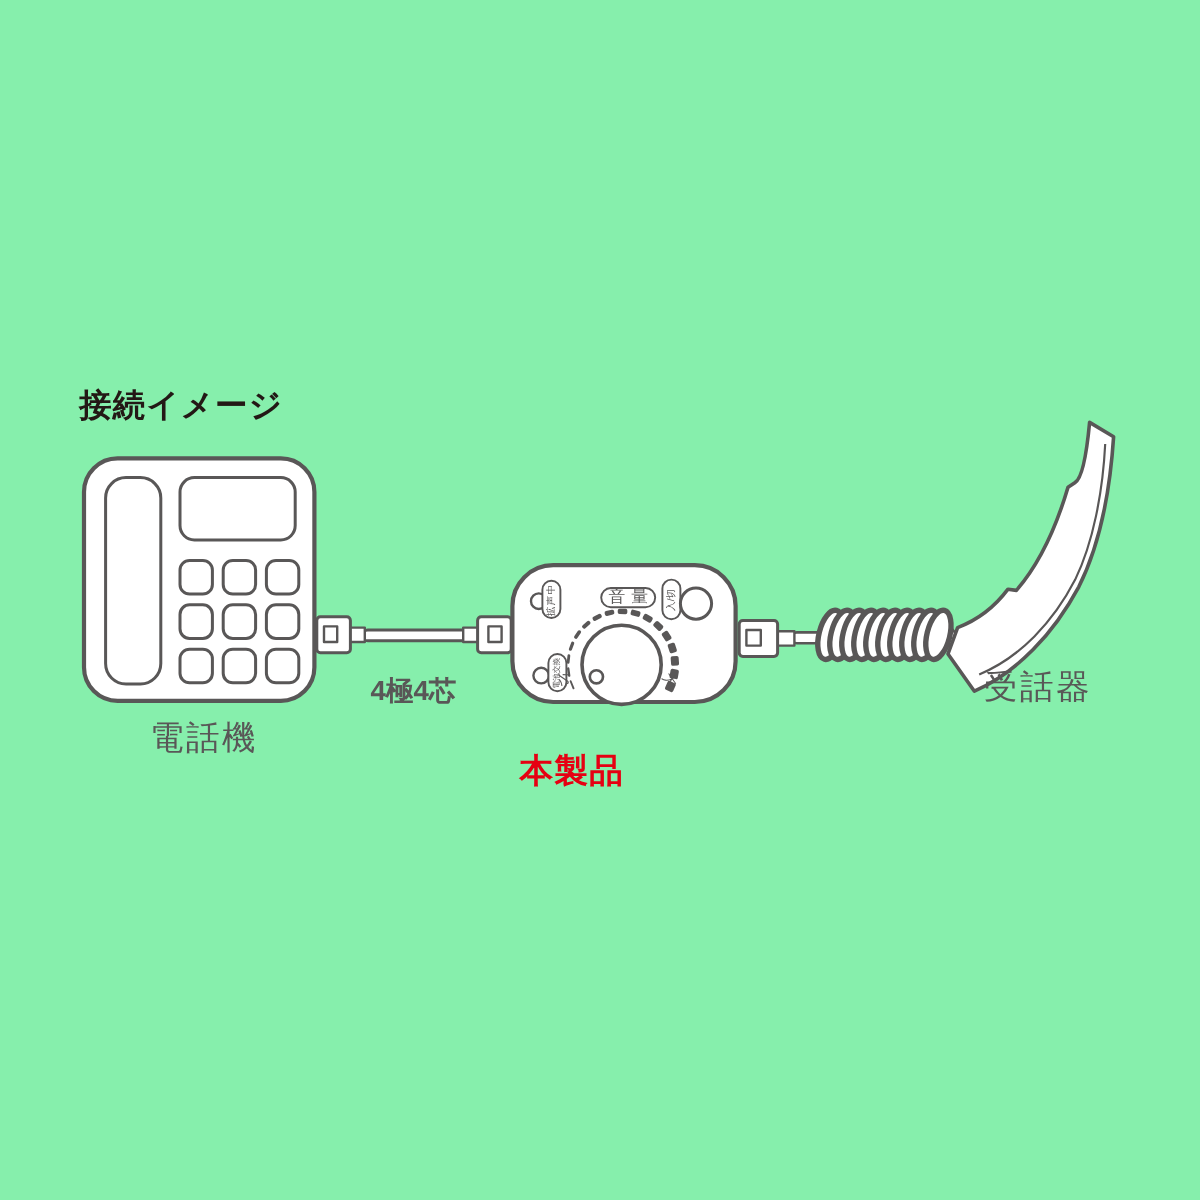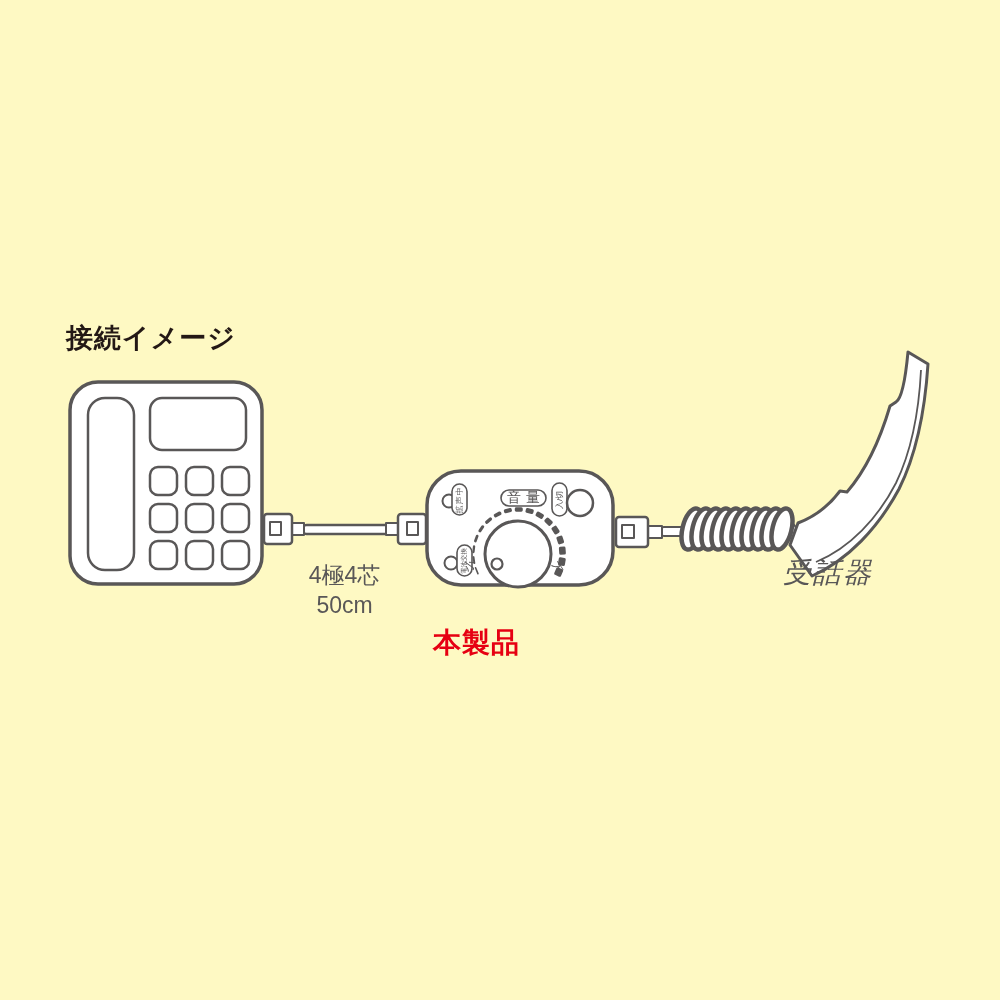--- a/index.html
+++ b/index.html
@@ -1,24 +1,24 @@
 <!DOCTYPE html>
 <html><head>
 <meta charset="utf-8">
 <style>
   html,body{margin:0;padding:0;background:#ffffff;}
-  .canvas{position:relative;width:1000px;height:1000px;background:#fef9c3;overflow:hidden;
+  .canvas{position:relative;width:1000px;height:1000px;background:#86efac;overflow:hidden;
           font-family:"Liberation Sans","DejaVu Sans",sans-serif;}
   .canvas svg{position:absolute;left:0;top:0;}
   .lbl{position:absolute;color:#595757;white-space:nowrap;}
   .t-title{left:66px;top:320px;font-size:27px;font-weight:bold;color:#231815;letter-spacing:1px;}
   .t-phone{left:90px;top:596px;width:160px;text-align:center;font-size:28px;letter-spacing:2px;}
-  .t-cable{left:272px;top:560px;width:145px;text-align:center;font-size:23px;line-height:30px;}
+  .t-cable{left:272px;top:560px;width:145px;text-align:center;font-size:23px;line-height:30px;font-weight:bold;}
   .t-product{left:433px;top:624px;width:170px;text-align:left;font-size:28px;font-weight:bold;color:#e60012;letter-spacing:1px;font-family:Liberation Serif, serif;}
-  .t-handset{left:748px;top:554px;width:160px;text-align:center;font-size:28px;letter-spacing:2px;font-style:italic;}
+  .t-handset{left:820px;top:554px;width:160px;text-align:left;font-size:28px;letter-spacing:2px;}
   .m{position:absolute;color:#595757;white-space:nowrap;transform-origin:center;}
   .m-amp{left:459px;top:500px;font-size:8px;letter-spacing:1px;transform:translate(-50%,-50%) rotate(-90deg);}
   .m-batt{left:464px;top:561px;font-size:6.5px;transform:translate(-50%,-50%) rotate(-90deg);}
   .m-vol{left:526px;top:498px;font-size:14px;letter-spacing:5px;transform:translate(-50%,-50%);}
   .m-pwr{left:559px;top:500px;font-size:8px;transform:translate(-50%,-50%) rotate(-90deg);}
   .m-kmin{left:470px;top:566px;font-size:12px;transform:translate(-50%,-50%) rotate(-55deg);}
   .m-kmax{left:558px;top:567px;font-size:12px;transform:translate(-50%,-50%) rotate(55deg);}
 </style>
 </head>
 <body>
@@ -106,23 +106,23 @@
       <g>
         <path d="M 812,576 C 848,560 878,528 899,489 C 916,455 925,410 928,364 L 908,352
                  C 905,384 901,399 896,402 L 890,406 C 880,440 866,470 847,492 L 840,491
                  C 828,507 814,517 798,523 L 790,545 Z" stroke-width="3"></path>
         <path d="M 816,562 C 850,548 878,518 896,483 C 911,452 919,410 921,370" fill="none" stroke-width="1.8"></path>
       </g>
     </g>
   </svg>
 
   <div class="lbl t-title">接続イメージ</div>
+  <div class="lbl t-phone">電話機</div>
   <div class="lbl t-cable">
     <div>4極4芯</div>
-    <div>50cm</div>
   </div>
   <div class="lbl t-product">本製品</div>
   <div class="lbl t-handset">受話器</div>
 
   <div class="m m-amp">拡声中</div>
   <div class="m m-batt">電池交換</div>
   <div class="m m-vol">音量</div>
   <div class="m m-pwr">入/切</div>
   <div class="m m-kmin">小</div>
   <div class="m m-kmax">大</div>

